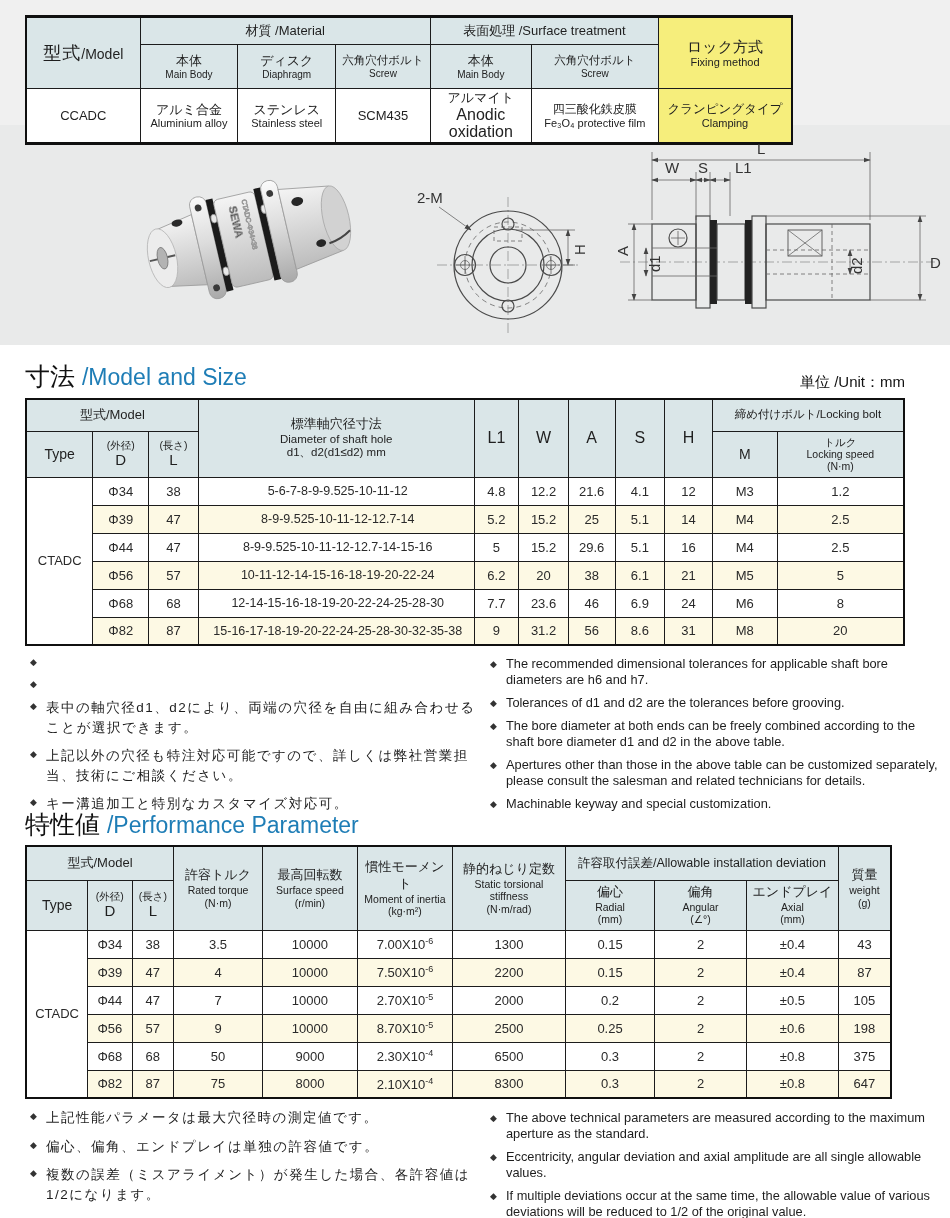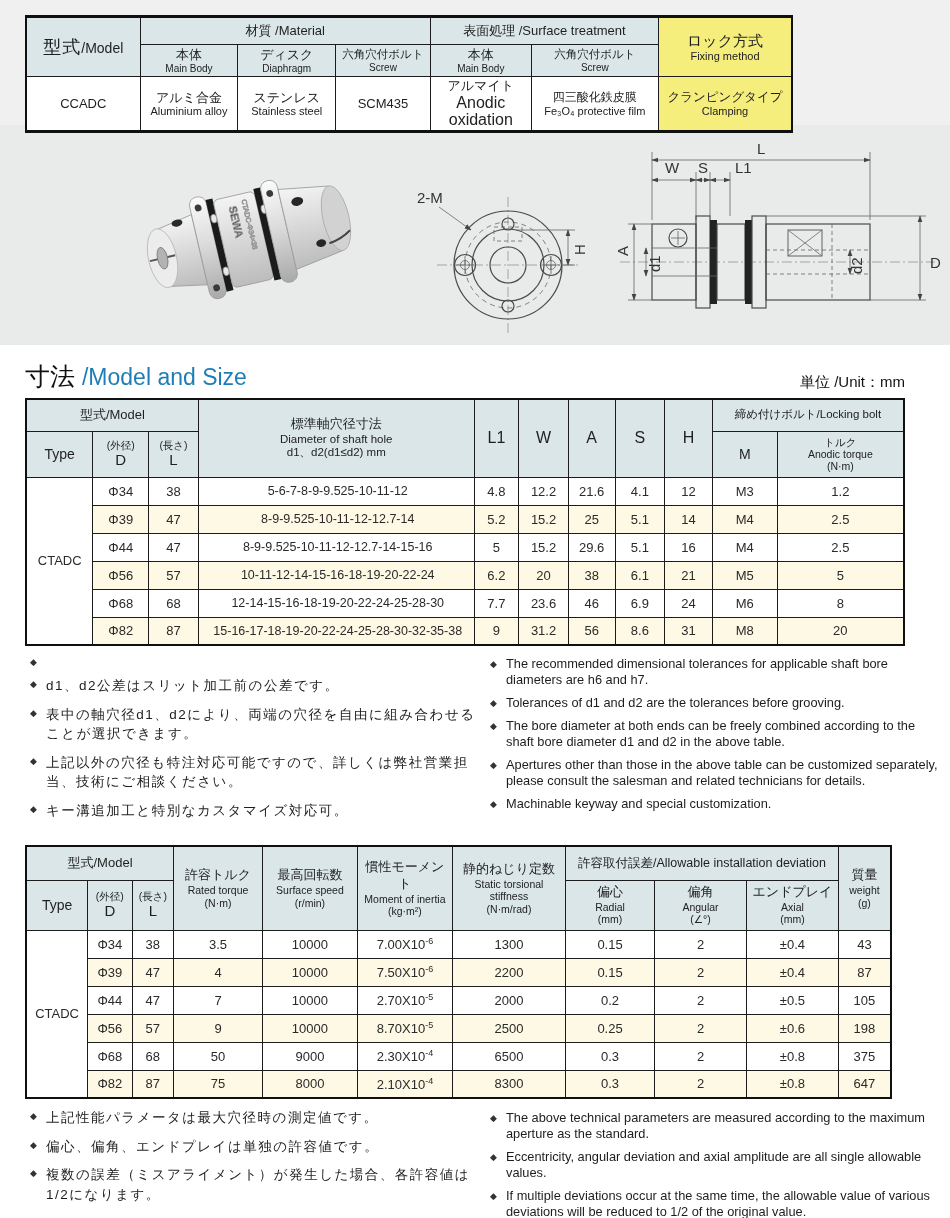--- a/index.html
+++ b/index.html
@@ -14,21 +14,21 @@
   .yellow{background:#f6ee7c;margin-top:12px;}
 
   .spec-table{position:absolute;left:25px;top:15px;width:768px;
     border-top:3px solid #101010;border-bottom:3px solid #101010;
     border-left:2px solid #101010;border-right:2px solid #101010;}
   .spec-table .jp{font-size:13px;line-height:1.2;}
   .spec-table .en{font-size:10px;line-height:1.1;color:#222;}
   .spec-table .model-big{font-size:18px;letter-spacing:1px;}
   .spec-table .model-sub{font-size:14px;}
   .spec-table .hrow1{height:28px;}
-  .spec-table .hrow2{height:32px;}
+  .spec-table .hrow2{height:44px;}
   .spec-table .drow{height:36px;font-size:13px;}
 
   .section-title{position:absolute;left:25px;font-size:25px;color:#111;}
   .section-title .blue{color:#1e7db6;font-size:23px;}
   .unit-label{position:absolute;right:45px;font-size:15px;color:#111;}
 
   .size-table{position:absolute;left:25px;top:398px;width:880px;border:2px solid #101010;}
   .size-table .hrow1{height:32px;}
   .size-table .hrow2{height:46px;}
   .size-table tbody tr{height:28px;}
@@ -310,21 +310,21 @@
             <div class="small-lbl">(外径)</div>
             <div class="big-lbl">D</div>
           </td>
         <td class="hd">
             <div class="small-lbl">(長さ)</div>
             <div class="big-lbl">L</div>
           </td>
         <td class="hd" style="font-size:14px">M</td>
         <td class="hd">
           <div class="en-s">トルク</div>
-          <div class="en-s">Anodic torque</div>
+          <div class="en-s">Locking speed</div>
           <div class="en-s">(N·m)</div>
         </td>
       </tr>
     </thead>
     <tbody id="size-tbody">
         <tr>
           <td rowspan="6" class="type-cell">CTADC</td>
           <td>Φ34</td>
           <td>38</td>
           <td class="left">5-6-7-8-9-9.525-10-11-12</td>
@@ -398,21 +398,20 @@
         </tr>
       </tbody>
   </table>
 
   <div id="size-notes-jp" class="notes notes-jp" style="left:30px;top:654px;width:452px">
       <div class="note">
         <span class="bullet">◆</span>
       </div>
       <div class="note">
         <span class="bullet">◆</span>
-        <span class="ntext">d1、d2公差はスリット加工前の公差です。</span>
       </div>
       <div class="note">
         <span class="bullet">◆</span>
         <span class="ntext">表中の軸穴径d1、d2により、両端の穴径を自由に組み合わせることが選択できます。</span>
       </div>
       <div class="note">
         <span class="bullet">◆</span>
         <span class="ntext">上記以外の穴径も特注対応可能ですので、詳しくは弊社営業担当、技術にご相談ください。</span>
       </div>
       <div class="note">
@@ -436,20 +435,24 @@
       <div class="note">
         <span class="bullet">◆</span>
         <span class="ntext">Apertures other than those in the above table can be customized separately, please consult the salesman and related technicians for details.</span>
       </div>
       <div class="note">
         <span class="bullet">◆</span>
         <span class="ntext">Machinable keyway and special customization.</span>
       </div>
     </div>
 
+  <div class="section-title" style="top:808px">
+    <span>特性値</span>
+    <span class="blue">/Performance Parameter</span>
+  </div>
 
   <table class="perf-table">
     <colgroup>
       <col style="width:61px">
         <col style="width:44px">
         <col style="width:41px">
         <col style="width:88px">
       <col style="width:94px">
         <col style="width:94px">
         <col style="width:112px">

